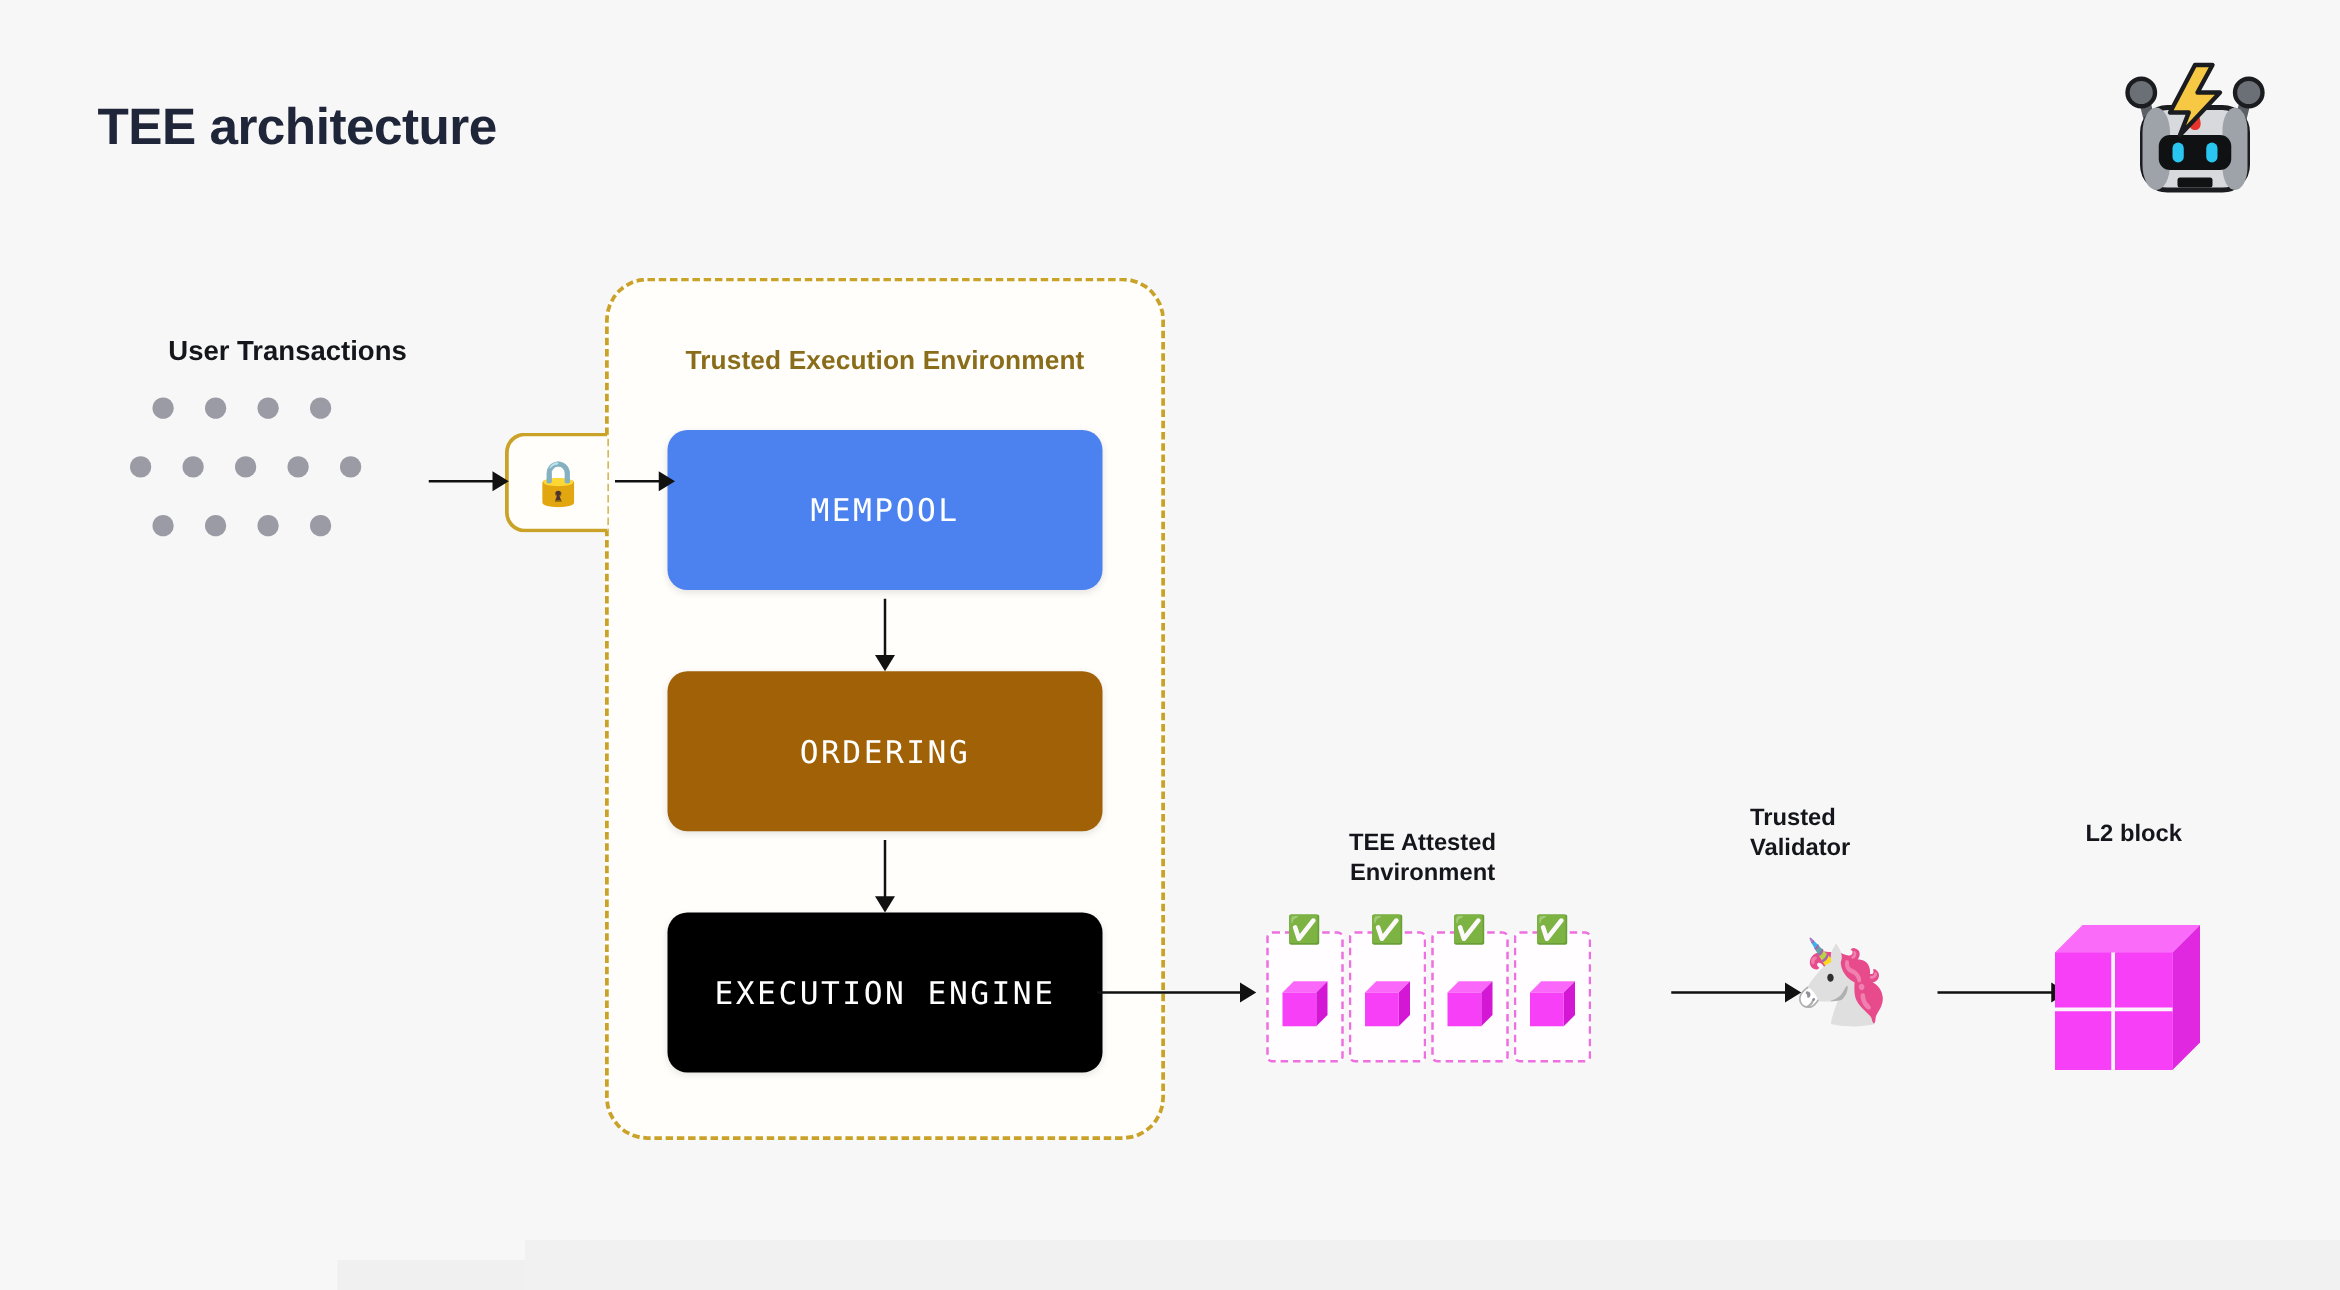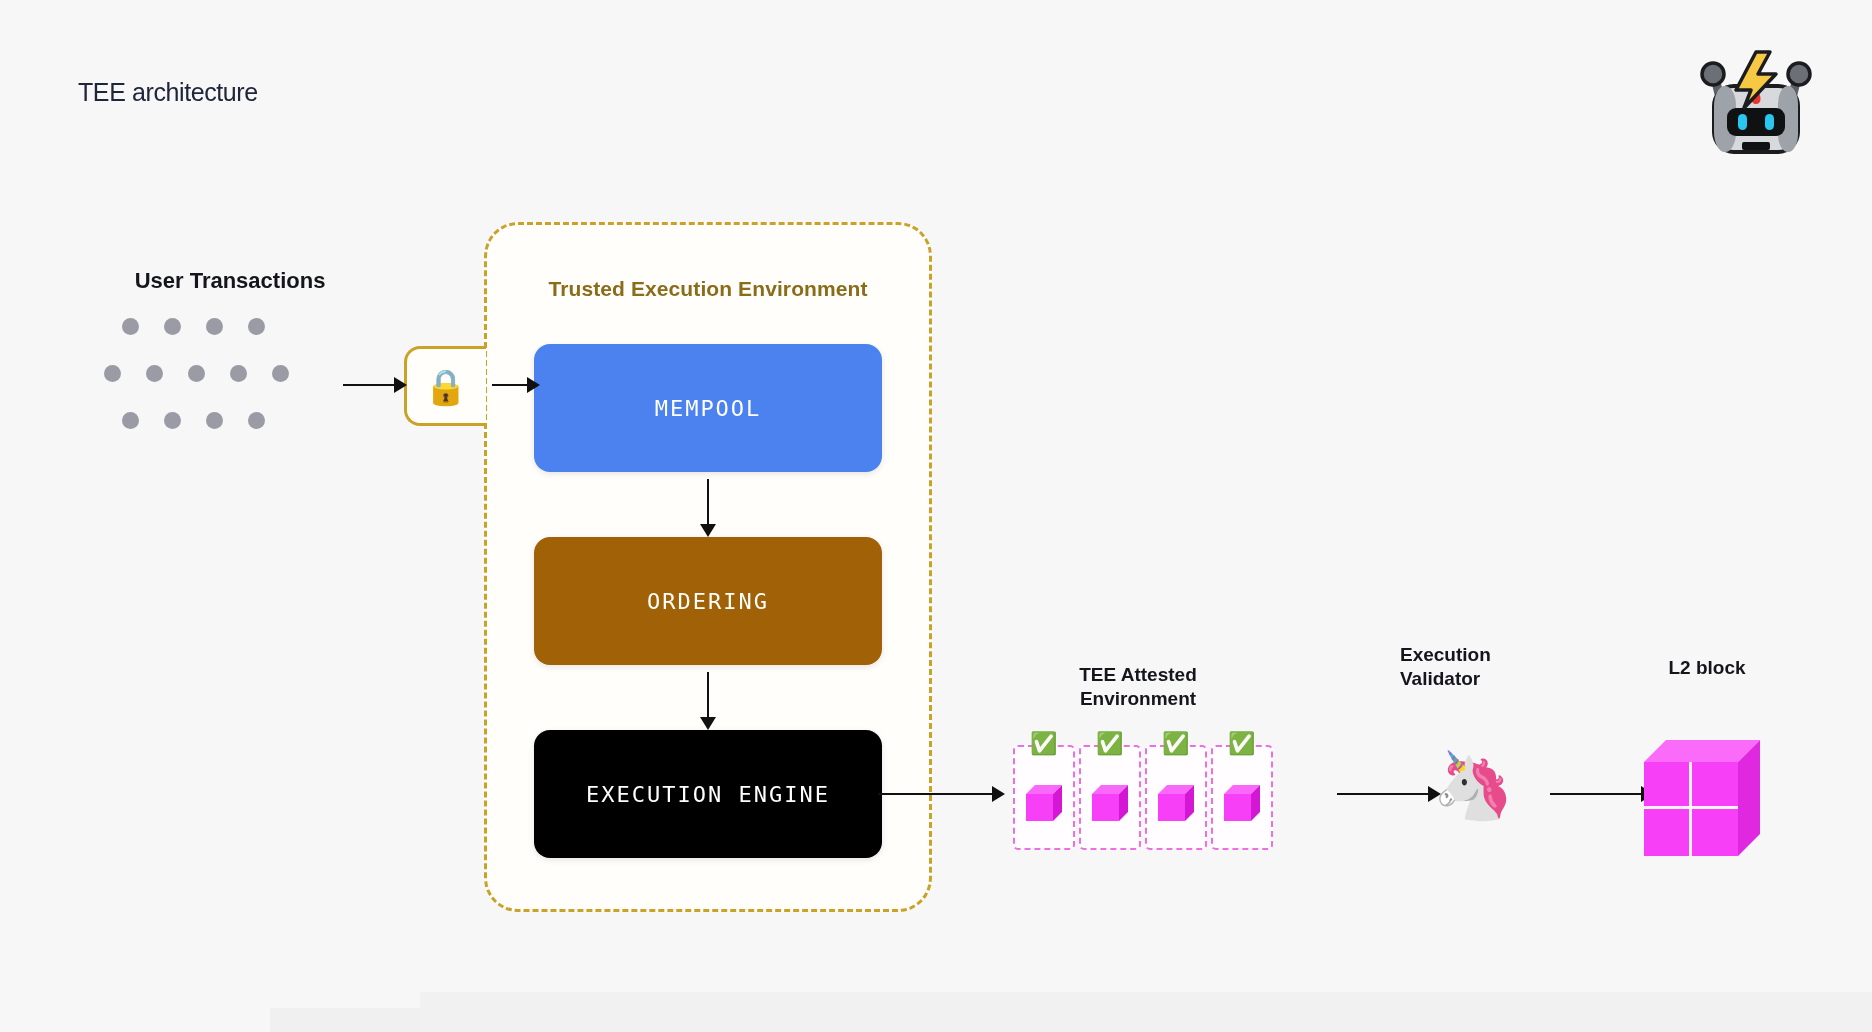--- a/index.html
+++ b/index.html
@@ -33,22 +33,22 @@
     bottom: 0;
     height: 40px;
     background: #f1f1f2;
   }
 
   
   .page-title {
     position: absolute;
     left: 78px;
     top: 78px;
-    font-size: 25px;
-    font-weight: 400;
+    font-size: 41px;
+    font-weight: 700;
     color: #20263a;
     letter-spacing: -0.4px;
   }
 
   
   .logo {
     position: absolute;
     right: 58px;
     top: 46px;
     width: 116px;
@@ -129,21 +129,21 @@
   .stage {
     position: absolute;
     left: 534px;
     width: 348px;
     border-radius: 16px;
     display: flex;
     align-items: center;
     justify-content: center;
     color: #ffffff;
     font-family: "DejaVu Sans Mono", "Liberation Mono", monospace;
-    font-size: 22px;
+    font-size: 25px;
     letter-spacing: 2px;
     box-shadow: 0 2px 6px rgba(0,0,0,0.10);
   }
   .stage-mempool   { top: 344px; height: 128px; background: #4c82ef; }
   .stage-ordering  { top: 537px; height: 128px; background: #a16207; }
   .stage-execution { top: 730px; height: 128px; background: #000000; }
 
   
   .arrow-v {
     position: absolute;
@@ -381,21 +381,21 @@
 <div class="arrow-v" id="arrow-ordering-exec"></div>
 <div class="arrow-h" id="arrow-exec-flash"></div>
 <div class="arrow-h" id="arrow-flash-unicorn"></div>
 <div class="arrow-h" id="arrow-unicorn-l2"></div>
 
 <div class="group-label" id="label-flashblocks">
   <span>TEE Attested</span><br>
   <span>Environment</span>
 </div>
 <div class="group-label" id="label-validator">
-  <span>Execution</span><br>
+  <span>Trusted</span><br>
   <span>Validator</span>
 </div>
 <div class="group-label" id="label-l2">L2 block</div>
 
 <div class="flashblocks" id="flashblocks-row">
     <div class="flashblock">
       <span class="flashblock-check">✅</span>
       <div class="cube">
         <div class="face-top"></div>
         <div class="face-side"></div>

